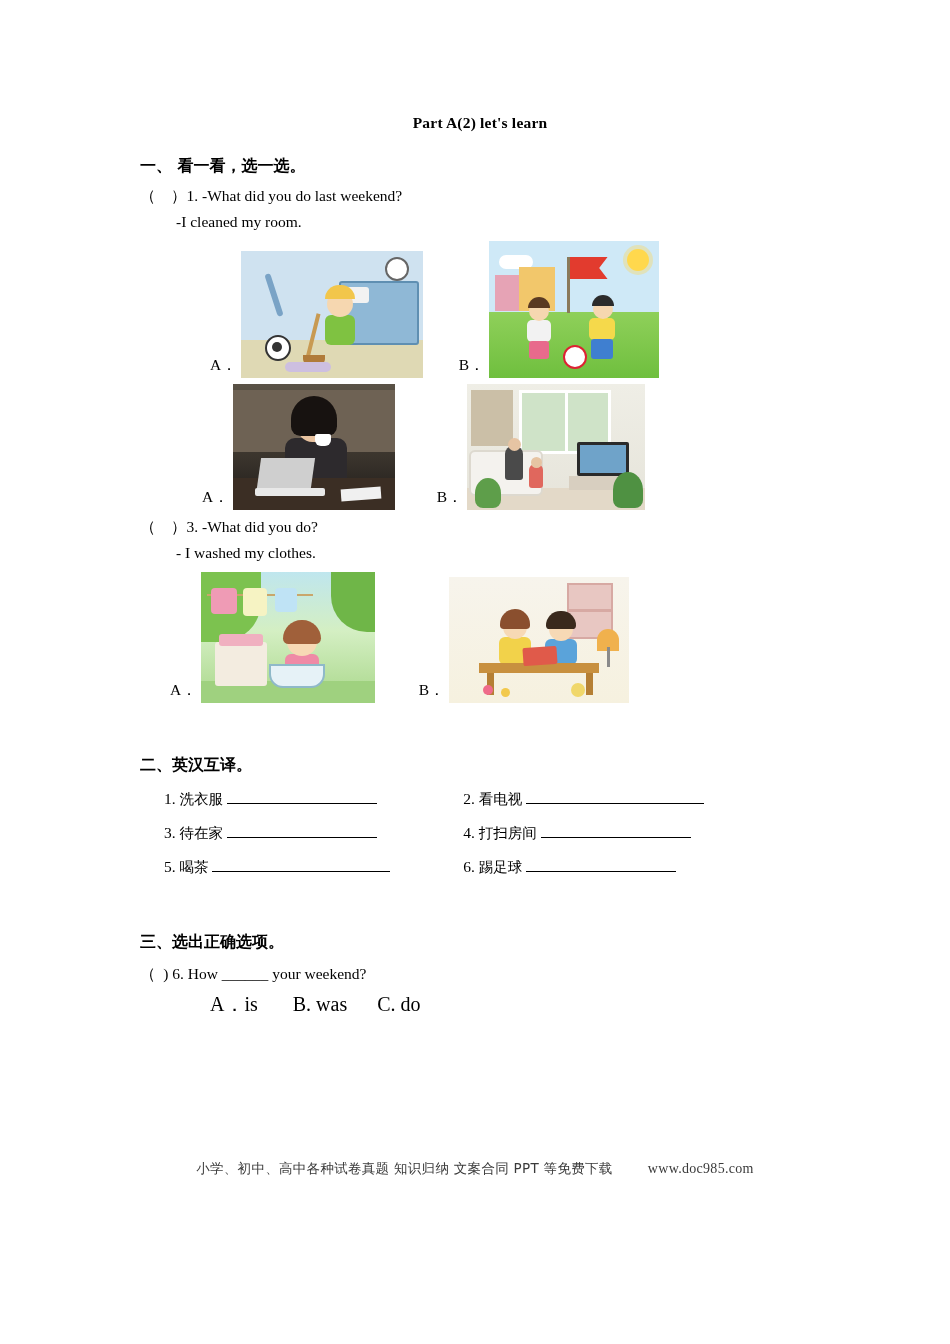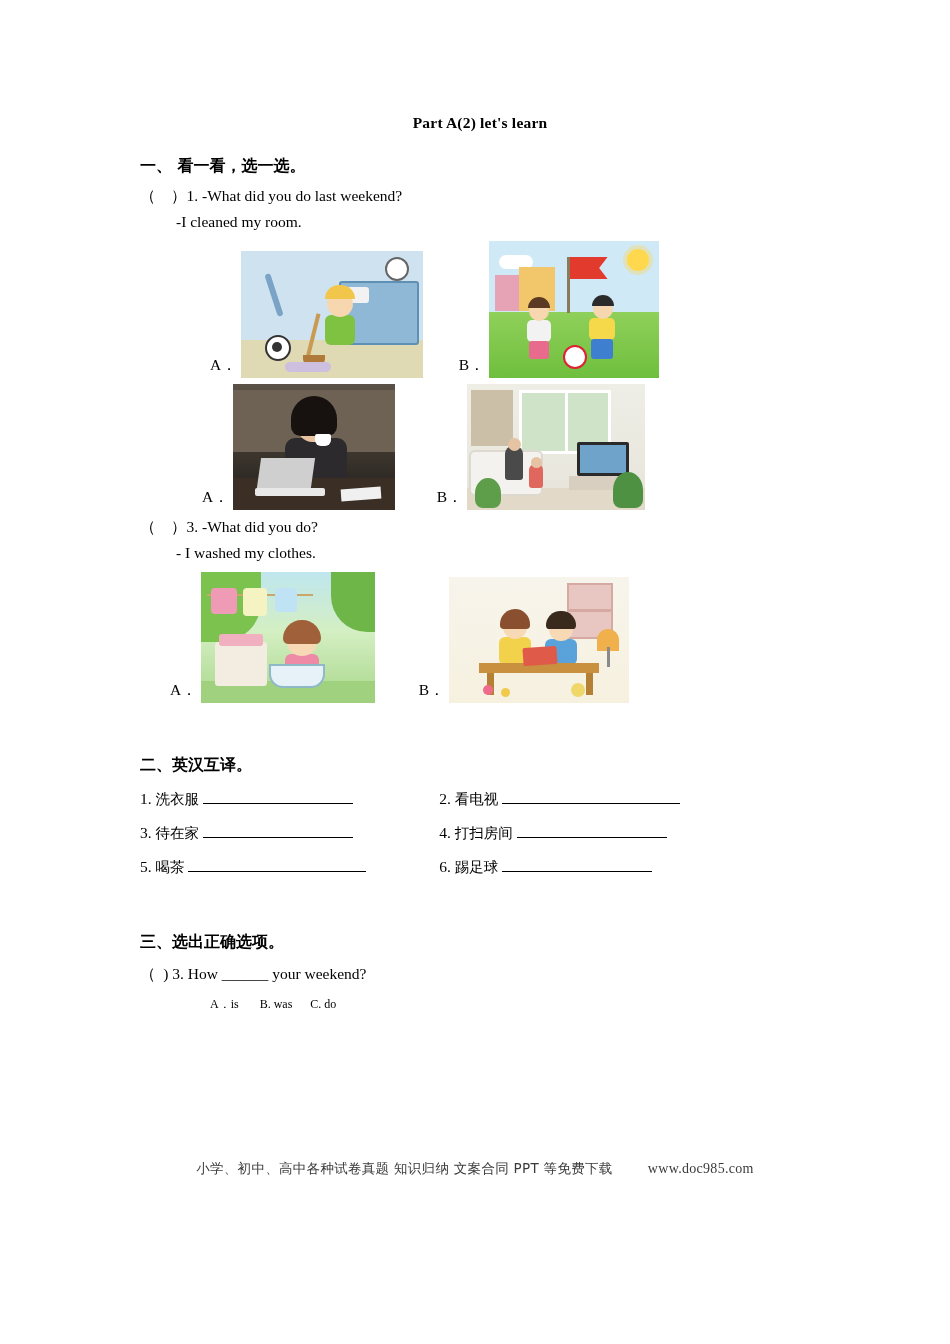--- a/index.html
+++ b/index.html
@@ -178,20 +178,21 @@
   .p3b-book { position:absolute; left:74px; top:70px; width:34px; height:18px; background:#e05a4a; transform: rotate(-4deg); border-radius:2px; }
   .p3b-flower { position:absolute; left:34px; bottom:8px; width:10px; height:10px; background:#ef6b8a; border-radius:50%; }
   .p3b-flower2 { position:absolute; left:52px; bottom:6px; width:9px; height:9px; background:#f2c94c; border-radius:50%; }
   .p3b-ball { position:absolute; right:44px; bottom:6px; width:14px; height:14px; background:#f0d76a; border-radius:50%; }
 
   
   .trans-table {
     width: 100%;
     border-collapse: collapse;
     margin-top: 4px;
+    margin-left: 24px;
   }
   .trans-table td {
     font-size: 15.5px;
     line-height: 34px;
     padding: 0;
     vertical-align: bottom;
     white-space: nowrap;
   }
   .tcol1 { width: 44%; }
   .tnum { font-family: "Liberation Serif", serif; }
@@ -200,21 +201,21 @@
   .b1 { width: 150px; }
   .b2 { width: 178px; }
 
   
   .choice-line {
     font-size: 15.5px;
     line-height: 30px;
     white-space: pre;
   }
   .choice-opts {
-    font-size: 12px;
+    font-size: 20px;
     line-height: 30px;
     padding-left: 70px;
     white-space: pre;
   }
 
   .footer {
     position: absolute;
     left: 0;
     top: 1160px;
     width: 950px;
@@ -407,21 +408,21 @@
           <span class="tzh">踢足球</span>
           <span class="blank b1"></span>
         </td>
       </tr>
     </tbody>
       </table>
 
     <div class="gap-lg"></div>
 
     <div class="section-head">三、选出正确选项。</div>
-    <div class="choice-line">（  ) 3. How ______ your weekend?</div>
+    <div class="choice-line">（  ) 6. How ______ your weekend?</div>
     <div class="choice-opts">A．is       B. was      C. do</div>
 
   </div>
 
   <div class="footer">
     <span>小学、初中、高中各种试卷真题  知识归纳  文案合同  PPT 等免费下载</span>
     <span style="display:inline-block;width:26px;"></span>
     <span class="site">www.doc985.com</span>
   </div>
 </div>

